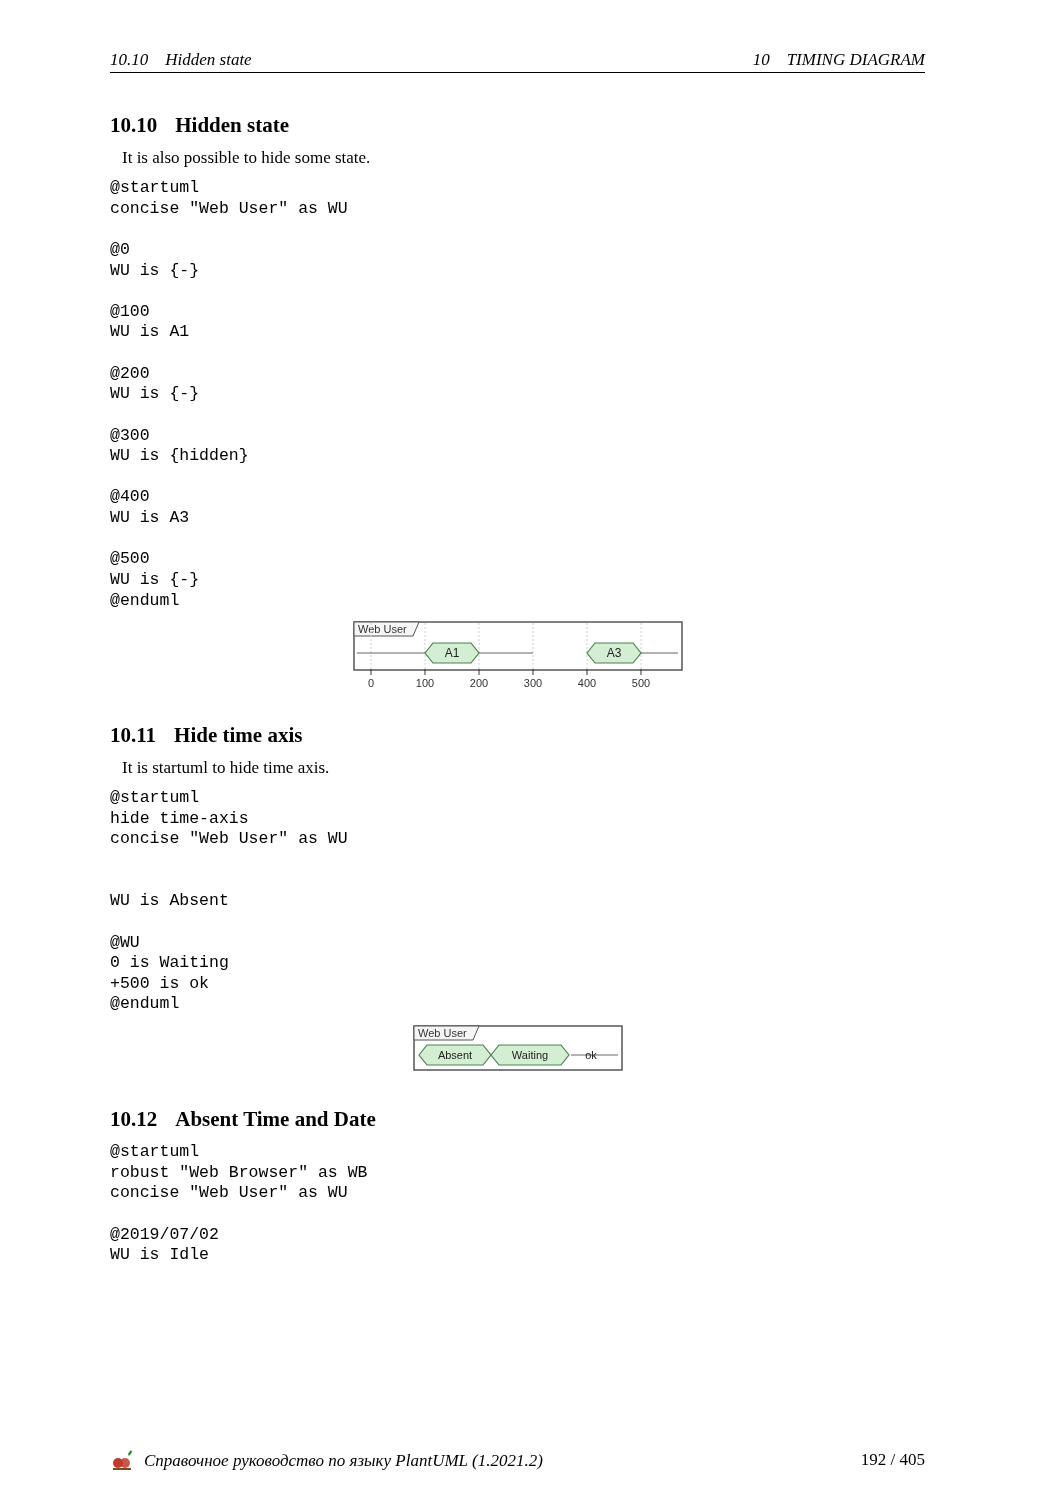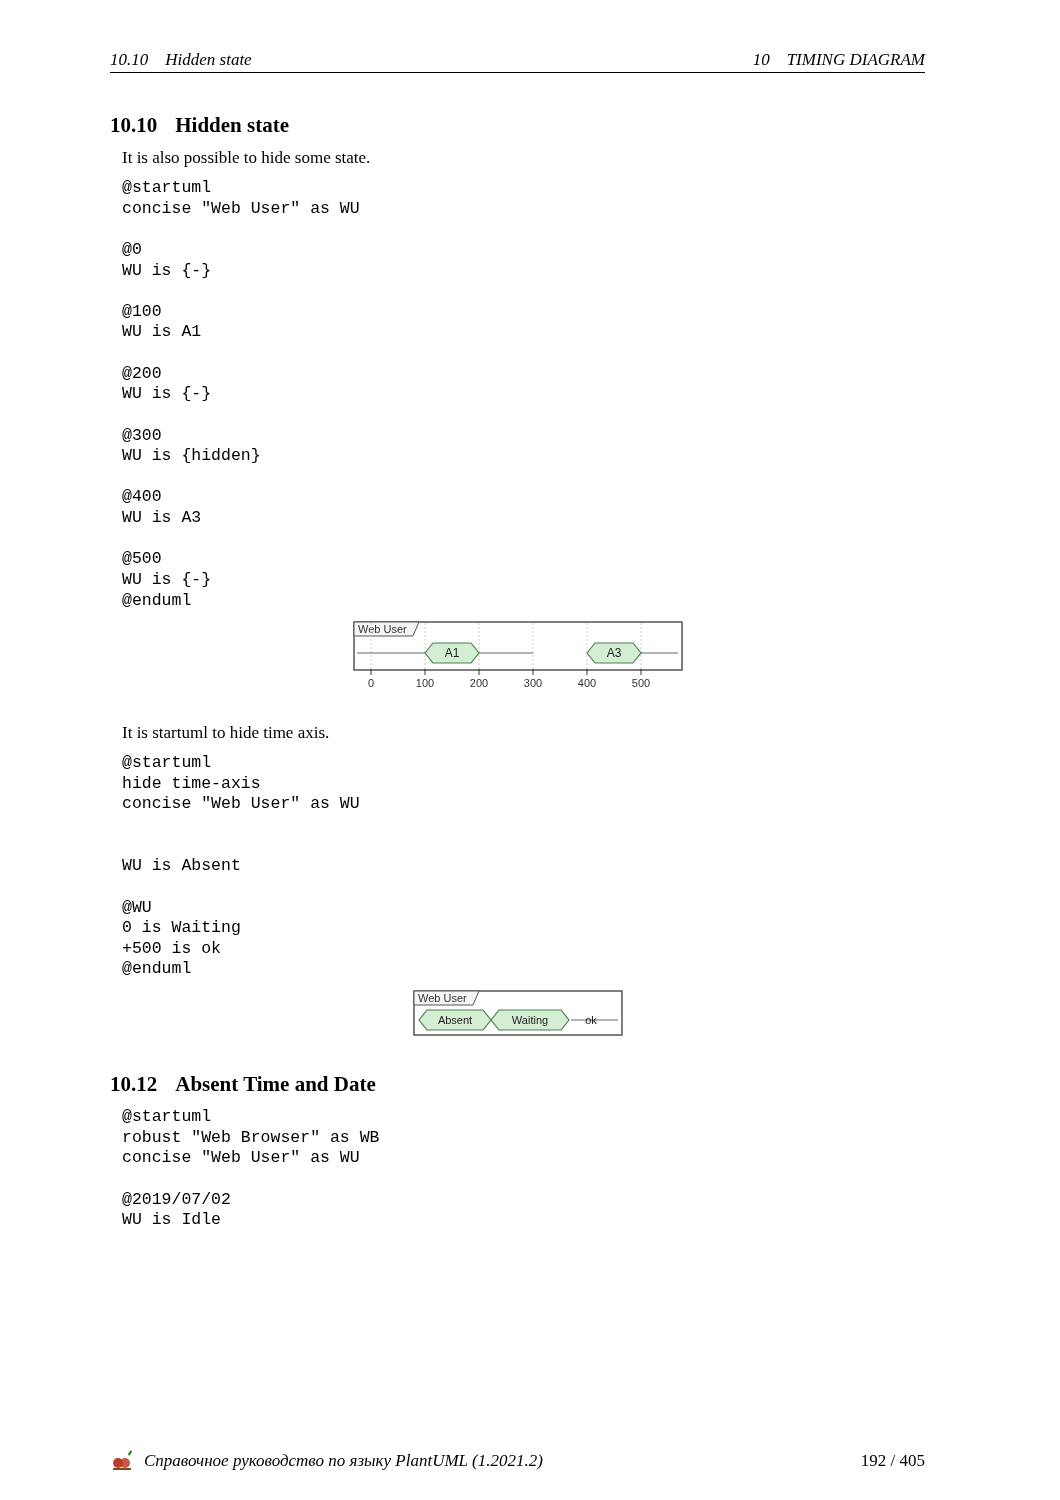--- a/index.html
+++ b/index.html
@@ -38,38 +38,37 @@
     margin-right: 18px;
   }
   p.intro {
     font-size: 17px;
     margin: 6px 0 10px 12px;
   }
   pre.code {
     font-family: "Courier New", Courier, monospace;
     font-size: 16.5px;
     line-height: 1.25;
-    margin: 6px 0 10px 12px;
+    margin: 6px 0 10px 0;
     white-space: pre;
   }
   .diagram-wrap {
     text-align: center;
     margin: 8px 0 28px 0;
   }
   .diagram-svg {
     display: inline-block;
   }
   .footer {
     position: absolute;
     bottom: 28px;
     left: 110px;
     right: 110px;
     display: flex;
     justify-content: space-between;
-    align-items: center;
     font-size: 17px;
   }
   .footer-left {
     display: flex;
     align-items: center;
     gap: 8px;
     font-style: italic;
   }
   .footer-icon {
     width: 26px;
@@ -157,20 +156,23 @@
         <line x1="180" y1="48" x2="180" y2="54" stroke="#333"></line>
         <text x="180" y="66">300</text>
         <line x1="234" y1="48" x2="234" y2="54" stroke="#333"></line>
         <text x="234" y="66">400</text>
         <line x1="288" y1="48" x2="288" y2="54" stroke="#333"></line>
         <text x="288" y="66">500</text>
       </g>
     </svg>
   </div>
 
+  <h2 class="section-heading">
+    <span class="section-num">10.11</span><span>Hide time axis</span>
+  </h2>
   <p class="intro">It is startuml to hide time axis.</p>
   <pre class="code">@startuml
 hide time-axis
 concise "Web User" as WU
 
 
 WU is Absent
 
 @WU
 0 is Waiting

